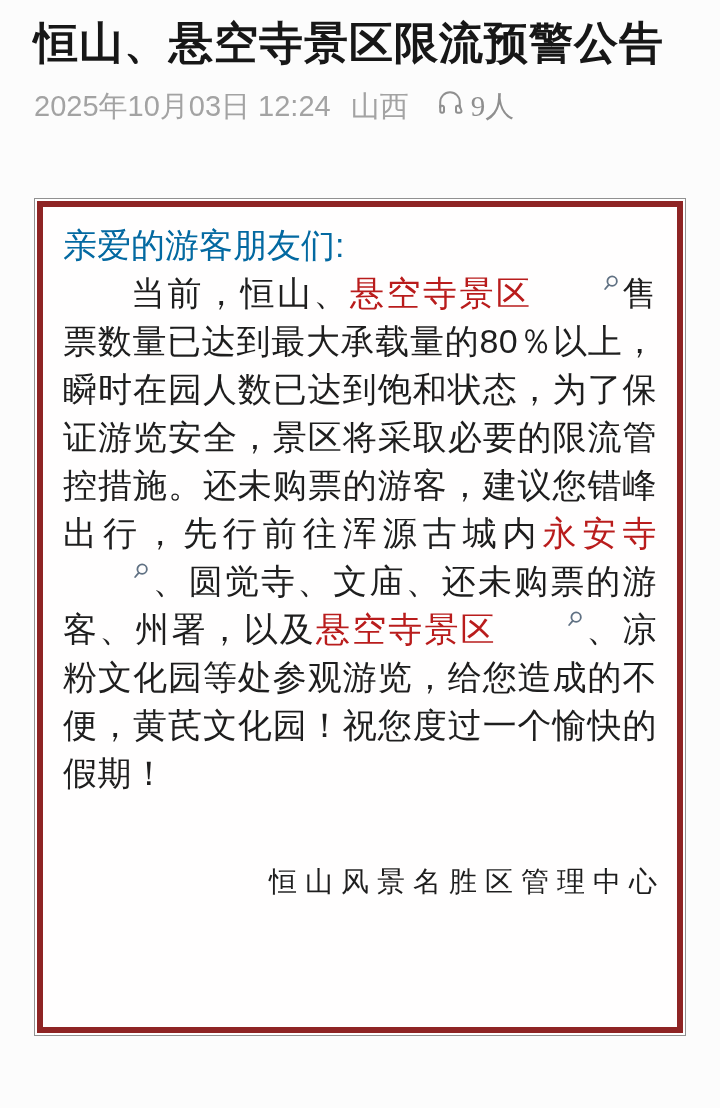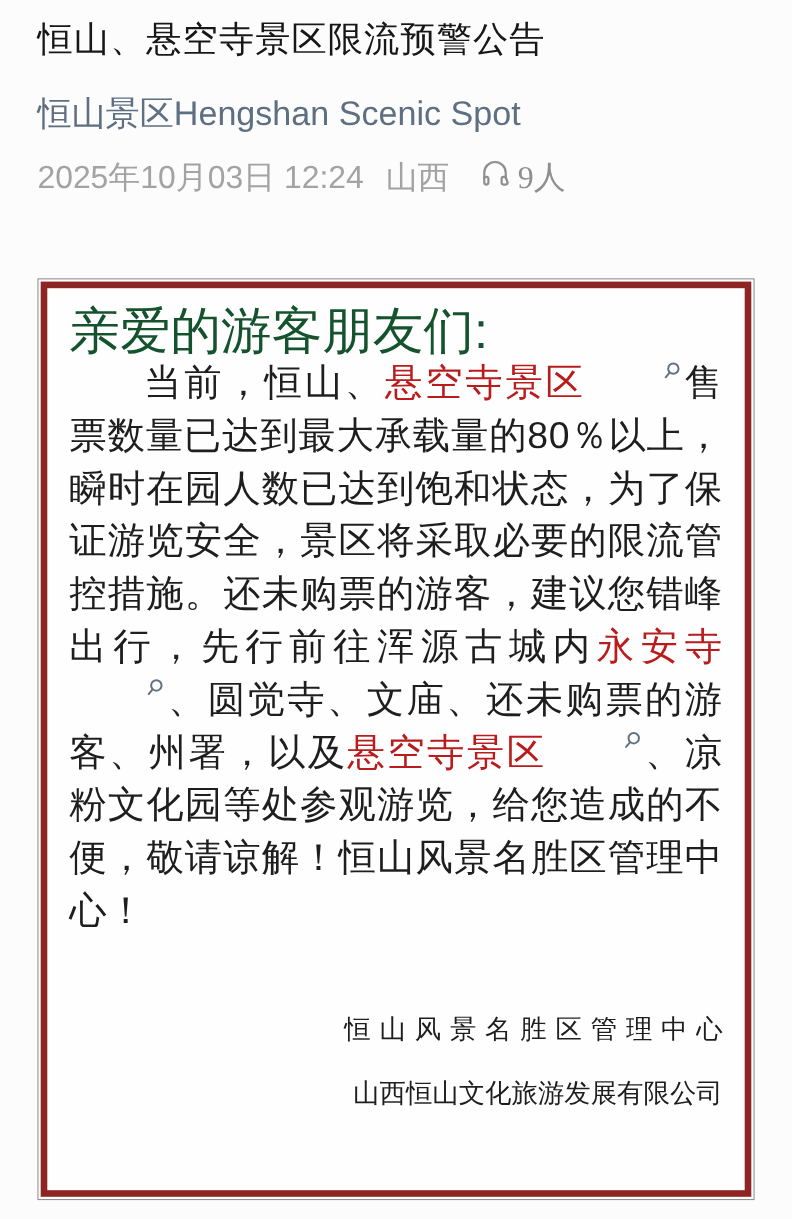--- a/index.html
+++ b/index.html
@@ -5,23 +5,23 @@
   * { margin: 0; padding: 0; box-sizing: border-box; }
   html, body { width: 720px; }
   body {
     height: 1108px;
     background: #fcfcfc;
     font-family: "Liberation Sans", "DejaVu Sans", sans-serif;
     overflow: hidden;
   }
   .header { padding: 16px 34px 0 34px; }
   .article-title {
-    font-size: 32px;
+    font-size: 44px;
     line-height: 1.22;
-    font-weight: 400;
+    font-weight: 700;
     color: #171717;
     letter-spacing: 1px;
   }
   .account-line { margin-top: 28px; }
   .account-name {
     font-size: 31px;
     color: #5e6f82;
     text-decoration: none;
     cursor: pointer;
   }
@@ -50,23 +50,23 @@
     background: #ffffff;
     padding: 2px;
   }
   .notice-box {
     border: 6px solid #8e2424;
     background: #fffefe;
     padding: 14px 20px 36px 20px;
     min-height: 832px;
   }
   .salutation {
-    font-size: 46px;
+    font-size: 34px;
     line-height: 48px;
-    color: #14532d;
+    color: #0369a1;
   }
   .notice-paragraph {
     font-size: 34px;
     line-height: 48px;
     color: #1e1e1e;
     text-align: justify;
     text-indent: 2em;
     letter-spacing: 0.5px;
   }
   .search-link {
@@ -77,35 +77,32 @@
   .search-sup-icon {
     display: inline-block;
     position: relative;
     top: -13px;
     margin: 0 1px;
     color: #607183;
   }
   .signature {
     margin-top: 56px;
     text-align: right;
-    font-size: 24px;
+    font-size: 28px;
     line-height: 58px;
     color: #1e1e1e;
   }
   .signature-org-1 { letter-spacing: 8px; margin-right: -8px; }
 </style>
 </head>
 <body>
 
 <div class="header">
   <h1 class="article-title">恒山、悬空寺景区限流预警公告</h1>
 
-  <div class="account-line">
-    <a class="account-name">恒山景区Hengshan Scenic Spot</a>
-  </div>
 
   <div class="meta-line">
     <span class="meta-date">2025年10月03日 12:24</span>
     <span class="meta-location">山西</span>
     <span class="listen-group">
       <span class="headphones-icon">
         <svg width="30" height="30" viewBox="0 0 24 24" fill="none" stroke="#8f8f8f" stroke-width="1.6" stroke-linecap="round" stroke-linejoin="round">
           <path d="M4.2 15.5v-4.3a7.8 7.8 0 0 1 15.6 0v4.3"></path>
           <path d="M4.2 14.2h1.6a1.4 1.4 0 0 1 1.4 1.4v2.8a1.4 1.4 0 0 1-1.4 1.4H5.6a1.4 1.4 0 0 1-1.4-1.4z"></path>
           <path d="M19.8 14.2h-1.6a1.4 1.4 0 0 0-1.4 1.4v2.8a1.4 1.4 0 0 0 1.4 1.4h1.6a1.4 1.4 0 0 0 1.4-1.4z"></path>
@@ -121,19 +118,18 @@
     <div class="salutation">亲爱的游客朋友们:</div>
     <p class="notice-paragraph" id="notice-paragraph"><span>当前，恒山、</span><a class="search-link">悬空寺景区</a><span class="search-sup-icon"><svg width="18" height="18" viewBox="0 0 24 24" fill="none" stroke="currentColor" stroke-width="2.4" stroke-linecap="round">
             <circle cx="13.5" cy="9.5" r="6.3"></circle>
             <line x1="8.9" y1="14.4" x2="4.2" y2="20"></line>
           </svg></span><span>售票数量已达到最大承载量的80％以上，瞬时在园人数已达到饱和状态，为了保证游览安全，景区将采取必要的限流管控措施。还未购票的游客，建议您错峰出行，先行前往浑源古城内</span><a class="search-link">永安寺</a><span class="search-sup-icon"><svg width="18" height="18" viewBox="0 0 24 24" fill="none" stroke="currentColor" stroke-width="2.4" stroke-linecap="round">
             <circle cx="13.5" cy="9.5" r="6.3"></circle>
             <line x1="8.9" y1="14.4" x2="4.2" y2="20"></line>
           </svg></span><span>、圆觉寺、文庙、还未购票的游客、州署，以及</span><a class="search-link">悬空寺景区</a><span class="search-sup-icon"><svg width="18" height="18" viewBox="0 0 24 24" fill="none" stroke="currentColor" stroke-width="2.4" stroke-linecap="round">
             <circle cx="13.5" cy="9.5" r="6.3"></circle>
             <line x1="8.9" y1="14.4" x2="4.2" y2="20"></line>
-          </svg></span><span>、凉粉文化园等处参观游览，给您造成的不便，敬请谅解！恒山风景名胜区管理中心！</span></p>
+          </svg></span><span>、凉粉文化园等处参观游览，给您造成的不便，黄芪文化园！祝您度过一个愉快的假期！</span></p>
     <div class="signature">
       <div class="signature-org-1">恒山风景名胜区管理中心</div>
-      <div class="signature-org-2">山西恒山文化旅游发展有限公司</div>
     </div>
   </div>
 </div>
 
 </body></html>

